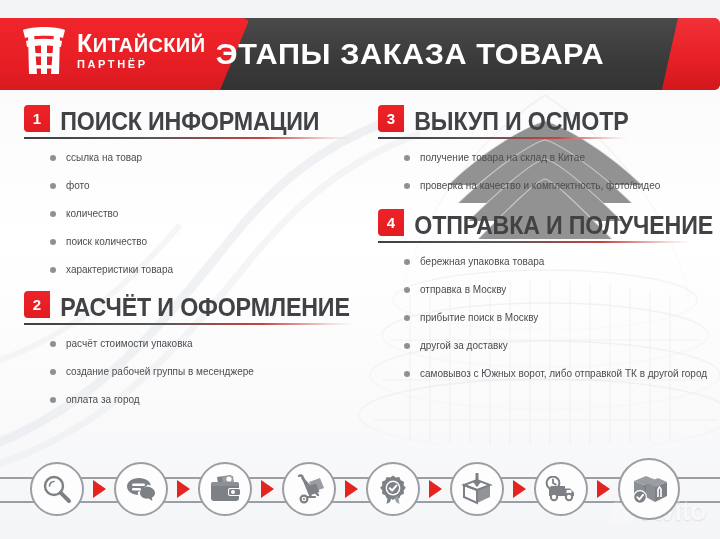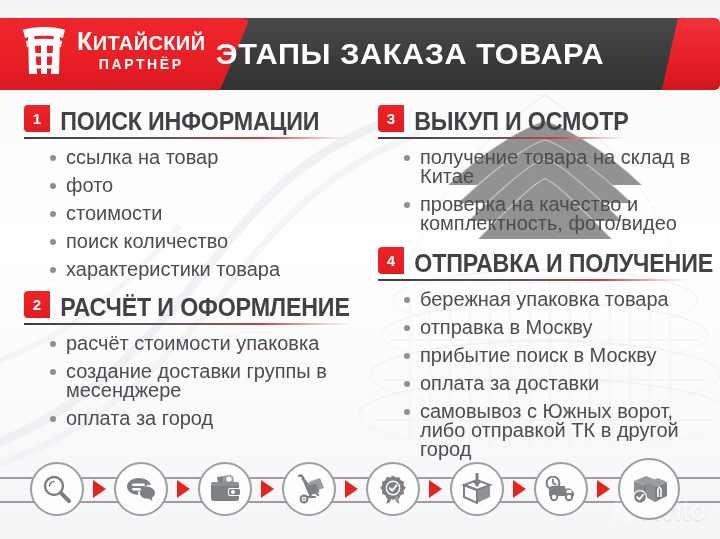--- a/index.html
+++ b/index.html
@@ -62,22 +62,22 @@
     display:flex; align-items:center; gap:9px; padding-left:20px;
   }
   .logo-mark { width:48px; height:52px; flex:none; }
   .logo-text { display:flex; flex-direction:column; line-height:1; }
   .logo-title {
     color:#ffffff; font-weight:bold; font-size:20px; letter-spacing:.4px;
     font-family:"Liberation Sans", sans-serif;
   }
   .logo-title .cap { font-size:25px; }
   .logo-sub {
-    color:#ffffff; font-weight:bold; font-size:14px; letter-spacing:2.6px;
-    text-align:center; margin-top:3px;
+    color:#ffffff; font-weight:bold; font-size:11px; letter-spacing:2.6px;
+    text-align:left; margin-top:3px;
   }
   .hdr-title {
     position:absolute; left:150px; top:0; width:520px; height:72px;
     display:flex; align-items:center; justify-content:center;
     color:#ffffff; font-weight:bold; font-size:30px; letter-spacing:.6px;
     white-space:nowrap;
     font-family:"Liberation Sans", sans-serif;
     transform:scaleX(1.02);
   }
 
@@ -106,21 +106,21 @@
     height:2px; margin-top:2px;
     background:linear-gradient(90deg,#3e4043 0%,#55585c 40%,#c8433f 72%,#f0d6d4 92%,rgba(255,255,255,0) 100%);
   }
   .sec-rule.w-long  { width:330px; }
   .sec-rule.w-mid   { width:312px; }
   .sec-rule.w-short { width:250px; }
 
   ul.bullets { list-style:none; margin:9px 0 0 0; padding:0 0 0 26px; }
   ul.bullets li {
     position:relative;
-    color:#4a4d51; font-size:20px; line-height:19px;
+    color:#4a4d51; font-size:10px; line-height:19px;
     margin-bottom:9px; padding-left:16px;
     font-family:"Liberation Sans", sans-serif;
   }
   ul.bullets li:before {
     content:""; position:absolute; left:0; top:7px;
     width:6px; height:6px; border-radius:50%; background:#8d9196;
   }
 
   
   .strip { position:absolute; left:0; bottom:0; width:720px; height:100px; }
@@ -251,35 +251,35 @@
 
     <div class="section">
       <div class="sec-head">
         <div class="num-badge">1</div>
         <div class="sec-title">ПОИСК ИНФОРМАЦИИ</div>
       </div>
       <div class="sec-rule w-long"></div>
       <ul class="bullets">
         <li>ссылка на товар</li>
         <li>фото</li>
-        <li>стоимости</li>
+        <li>количество</li>
         <li>поиск количество</li>
         <li>характеристики товара</li>
       </ul>
     </div>
 
     <div class="section" style="margin-top:12px">
       <div class="sec-head">
         <div class="num-badge">2</div>
         <div class="sec-title">РАСЧЁТ И ОФОРМЛЕНИЕ</div>
       </div>
       <div class="sec-rule w-long"></div>
       <ul class="bullets">
         <li>расчёт стоимости упаковка</li>
-        <li>создание доставки группы в месенджере</li>
+        <li>создание рабочей группы в месенджере</li>
         <li>оплата за город</li>
       </ul>
     </div>
 
   </div>
 
   <div class="col col-right">
 
     <div class="section">
       <div class="sec-head">
@@ -296,21 +296,21 @@
     <div class="section" style="margin-top:14px">
       <div class="sec-head">
         <div class="num-badge">4</div>
         <div class="sec-title">ОТПРАВКА И ПОЛУЧЕНИЕ</div>
       </div>
       <div class="sec-rule w-mid"></div>
       <ul class="bullets">
         <li>бережная упаковка товара</li>
         <li>отправка в Москву</li>
         <li>прибытие поиск в Москву</li>
-        <li>оплата за доставки</li>
+        <li>другой за доставку</li>
         <li>самовывоз с Южных ворот, либо отправкой ТК в другой город</li>
       </ul>
     </div>
 
   </div>
 
   <div class="strip">
     <div class="strip-rails"></div>
     <div class="strip-inner">
 

